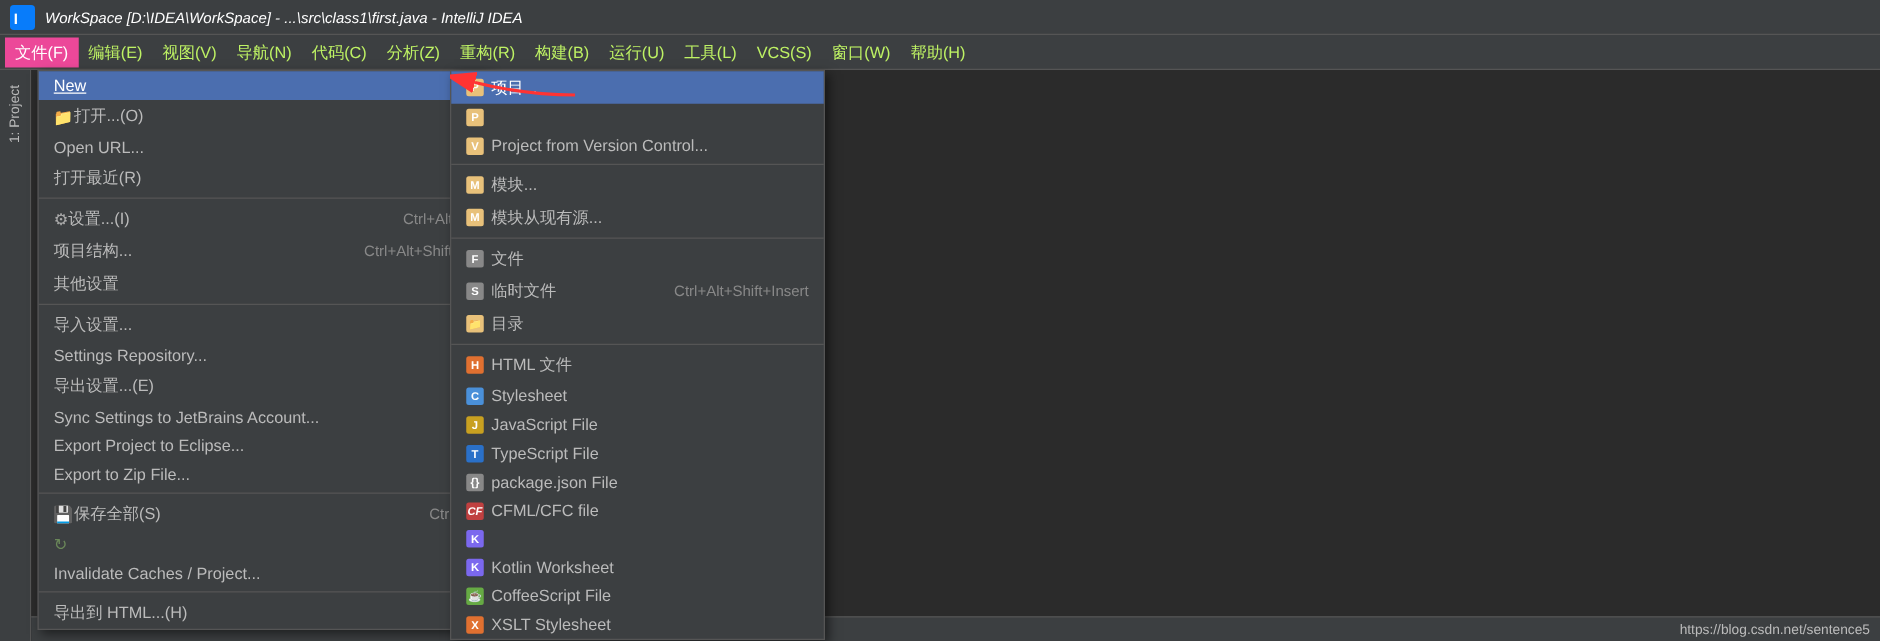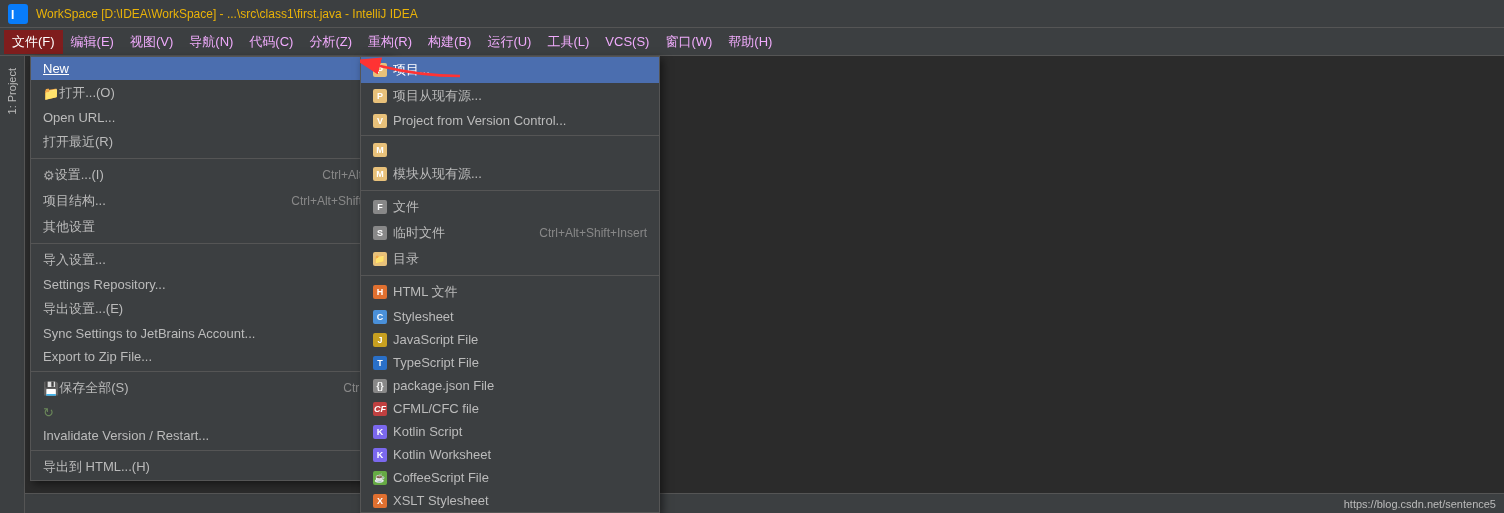--- a/index.html
+++ b/index.html
@@ -22,42 +22,43 @@
       padding: 0 8px;
       border-bottom: 1px solid #555;
     }
     #title-bar .logo {
       width: 20px;
       height: 20px;
       margin-right: 8px;
       flex-shrink: 0;
     }
     #title-bar .title-text {
-      color: #eab308;
+      color: #ffffff;
       font-size: 12px;
+      font-style: italic;
     }
 
     
     #menu-bar {
       height: 28px;
       background: #3c3f41;
       display: flex;
       align-items: center;
       padding: 0 4px;
       border-bottom: 1px solid #555;
     }
     .menu-item {
-      color: #f0abfc;
+      color: #bef264;
       padding: 3px 8px;
       cursor: pointer;
       font-size: 13px;
       white-space: nowrap;
     }
     .menu-item:hover, .menu-item.active {
-      background: #7f1d1d;
+      background: #ec4899;
       color: #fff;
     }
 
     
     #sidebar-strip {
       position: absolute;
       left: 0;
       top: 56px;
       width: 25px;
       height: calc(100% - 56px);
@@ -407,71 +408,75 @@
     <div class="menu-dropdown-item">
       <span class="item-icon-placeholder"></span>
       <span class="item-label">导出设置...(E)</span>
     </div>
 
     <div class="menu-dropdown-item">
       <span class="item-icon-placeholder"></span>
       <span class="item-label">Sync Settings to JetBrains Account...</span>
     </div>
 
+    <div class="menu-dropdown-item">
+      <span class="item-icon-placeholder"></span>
+      <span class="item-label">Export Project to Eclipse...</span>
+    </div>
 
     <div class="menu-dropdown-item">
       <span class="item-icon-placeholder"></span>
       <span class="item-label">Export to Zip File...</span>
     </div>
 
     <div class="menu-separator"></div>
 
     <div class="menu-dropdown-item">
       <span class="item-icon-placeholder" style="color:#6a8759;">💾</span>
       <span class="item-label">保存全部(S)</span>
       <span class="item-shortcut">Ctrl+S</span>
     </div>
 
     <div class="menu-dropdown-item">
       <span class="item-icon-placeholder" style="color:#6a8759;">↻</span>
     </div>
 
     <div class="menu-dropdown-item">
       <span class="item-icon-placeholder"></span>
-      <span class="item-label">Invalidate Version / Restart...</span>
+      <span class="item-label">Invalidate Caches / Project...</span>
     </div>
 
     <div class="menu-separator"></div>
 
     <div class="menu-dropdown-item">
       <span class="item-icon-placeholder"></span>
       <span class="item-label">导出到 HTML...(H)</span>
     </div>
   </div>
 
   <div id="new-submenu">
 
     <div class="new-submenu-item active">
       <span class="file-icon-box fi-folder">P</span>
       <span class="item-label">项目...</span>
     </div>
 
     <div class="new-submenu-item">
       <span class="file-icon-box fi-folder">P</span>
-      <span class="item-label">项目从现有源...</span>
     </div>
 
     <div class="new-submenu-item">
       <span class="file-icon-box fi-folder">V</span>
       <span class="item-label">Project from Version Control...</span>
     </div>
     <div class="menu-separator"></div>
 
     <div class="new-submenu-item">
       <span class="file-icon-box fi-folder">M</span>
+      <span class="item-label">模块...</span>
     </div>
 
     <div class="new-submenu-item">
       <span class="file-icon-box fi-folder">M</span>
       <span class="item-label">模块从现有源...</span>
     </div>
     <div class="menu-separator"></div>
 
     <div class="new-submenu-item">
       <span class="file-icon-box" style="background:#888;">F</span>
@@ -515,21 +520,20 @@
       <span class="item-label">package.json File</span>
     </div>
 
     <div class="new-submenu-item">
       <span class="file-icon-box fi-cfml">CF</span>
       <span class="item-label">CFML/CFC file</span>
     </div>
 
     <div class="new-submenu-item">
       <span class="file-icon-box fi-kotlin">K</span>
-      <span class="item-label">Kotlin Script</span>
     </div>
 
     <div class="new-submenu-item">
       <span class="file-icon-box fi-kotlin">K</span>
       <span class="item-label">Kotlin Worksheet</span>
     </div>
 
     <div class="new-submenu-item">
       <span class="file-icon-box fi-coffee">☕</span>
       <span class="item-label">CoffeeScript File</span>

